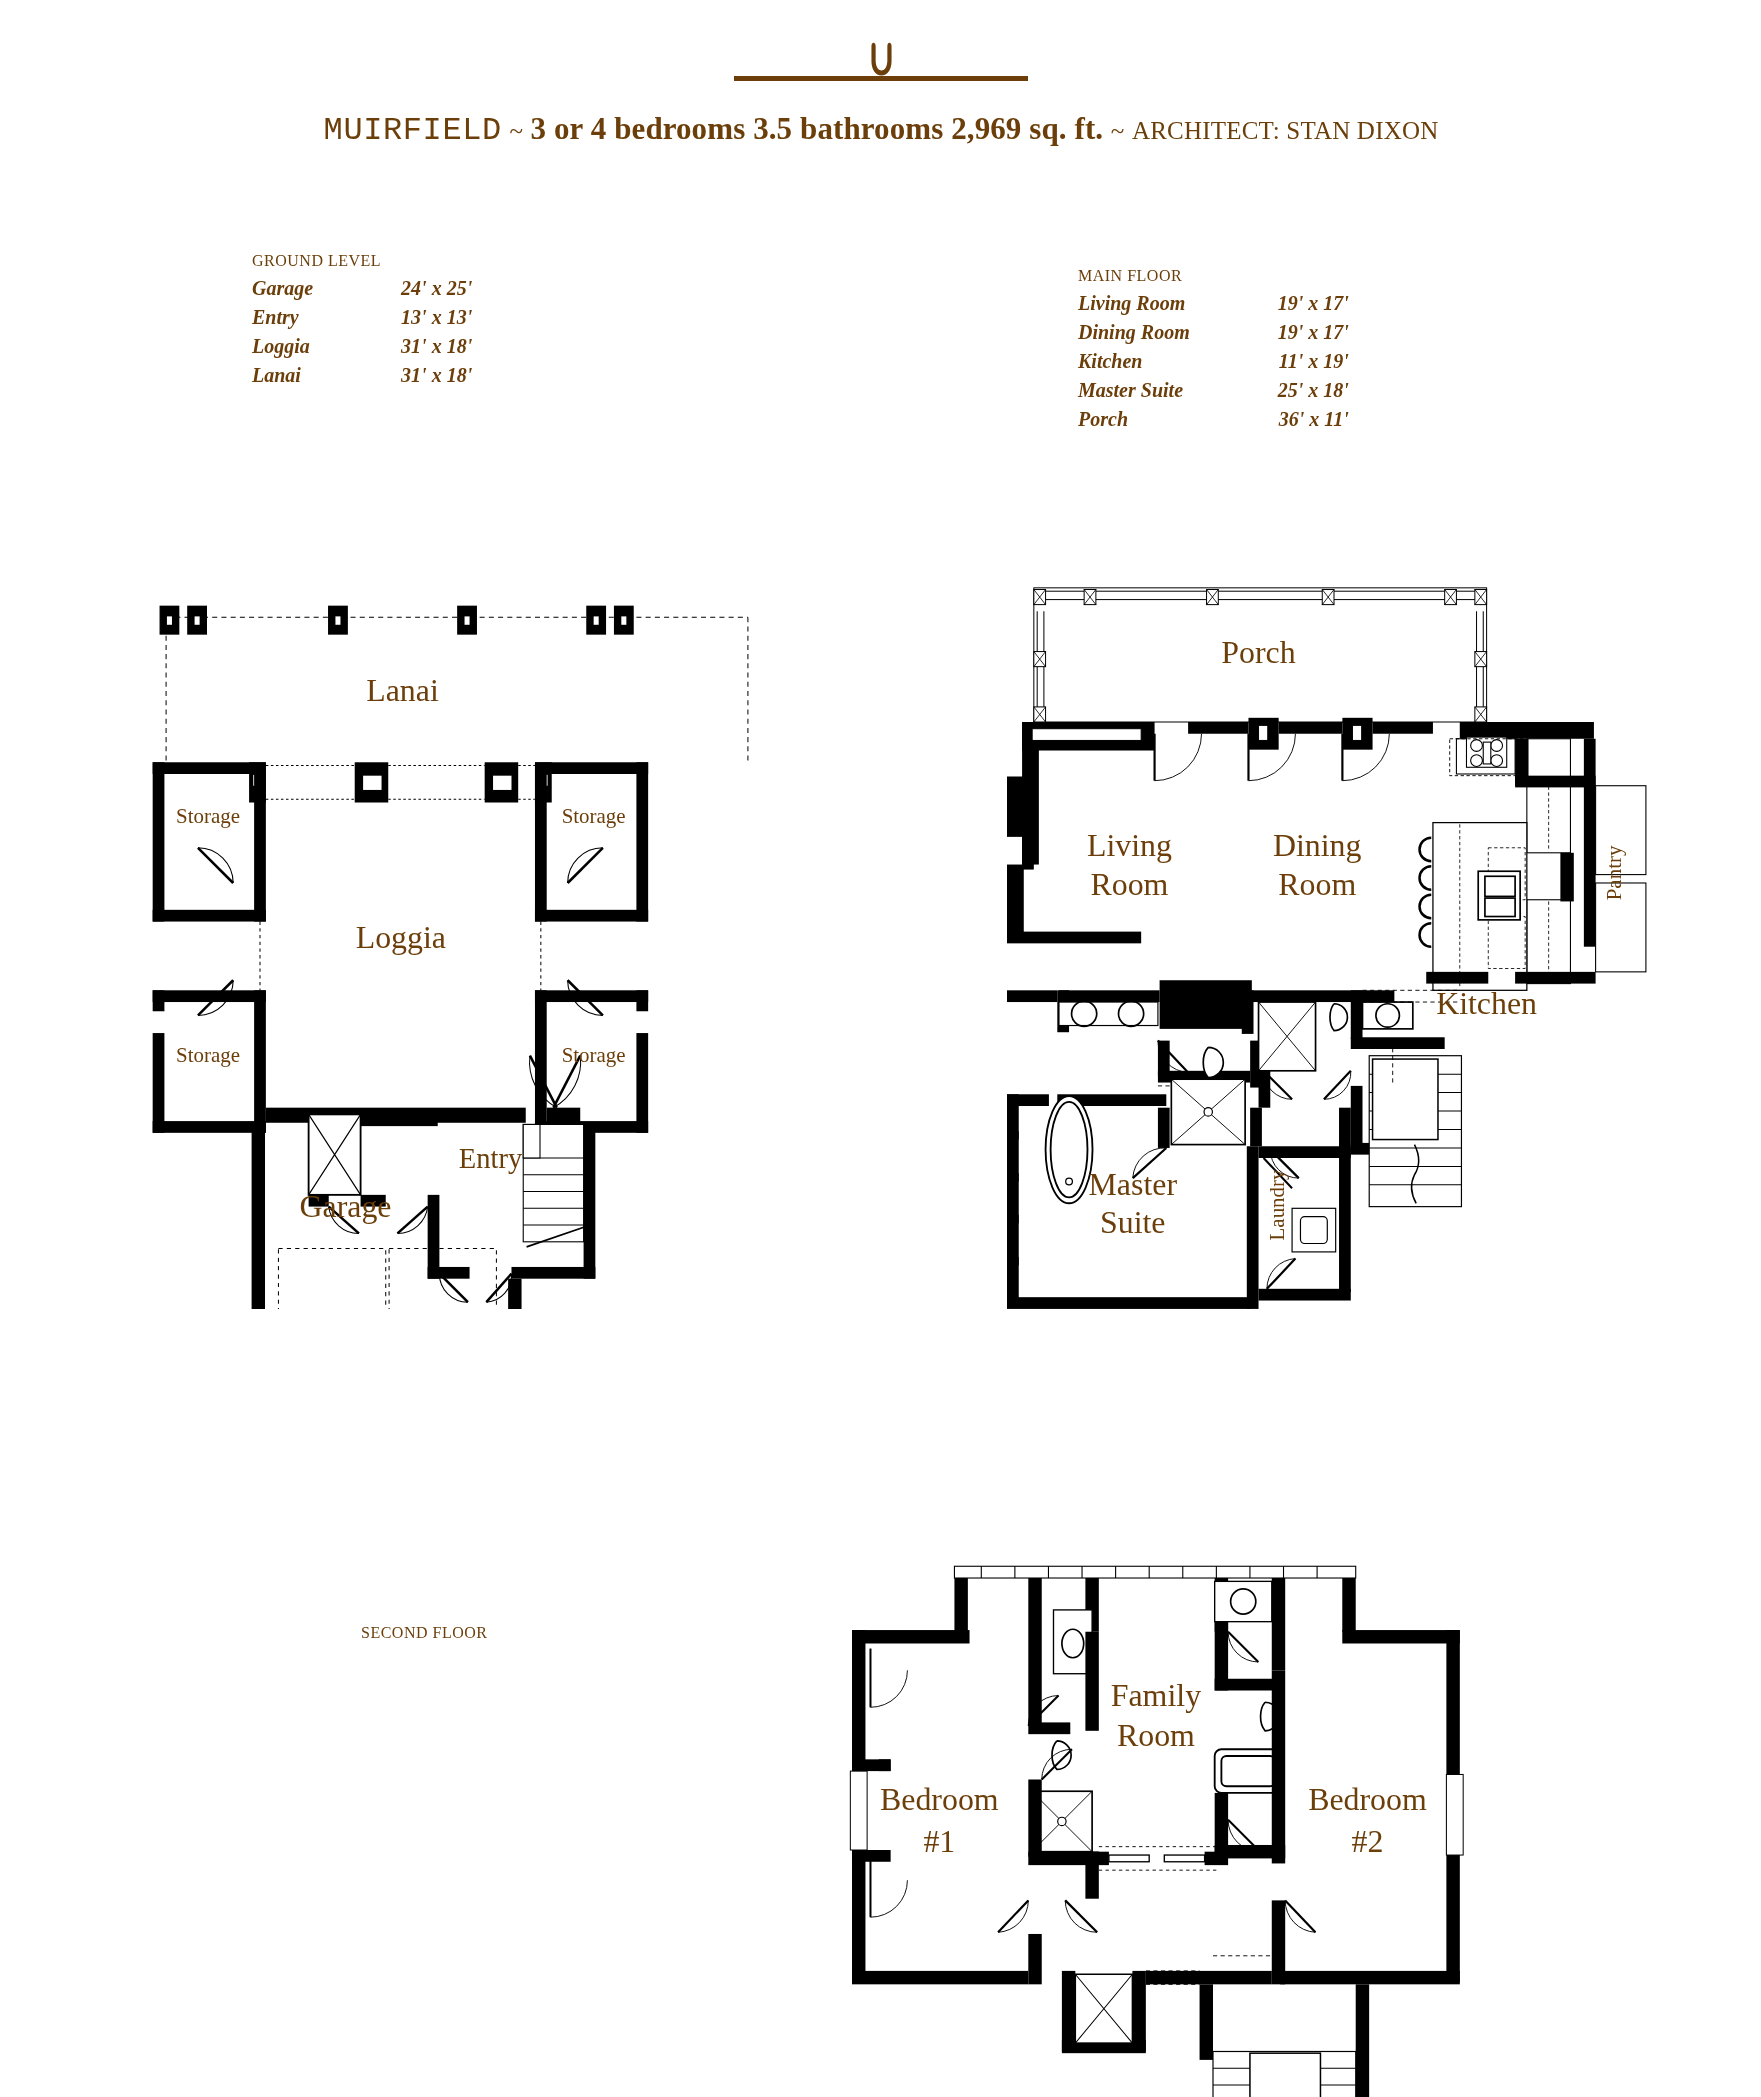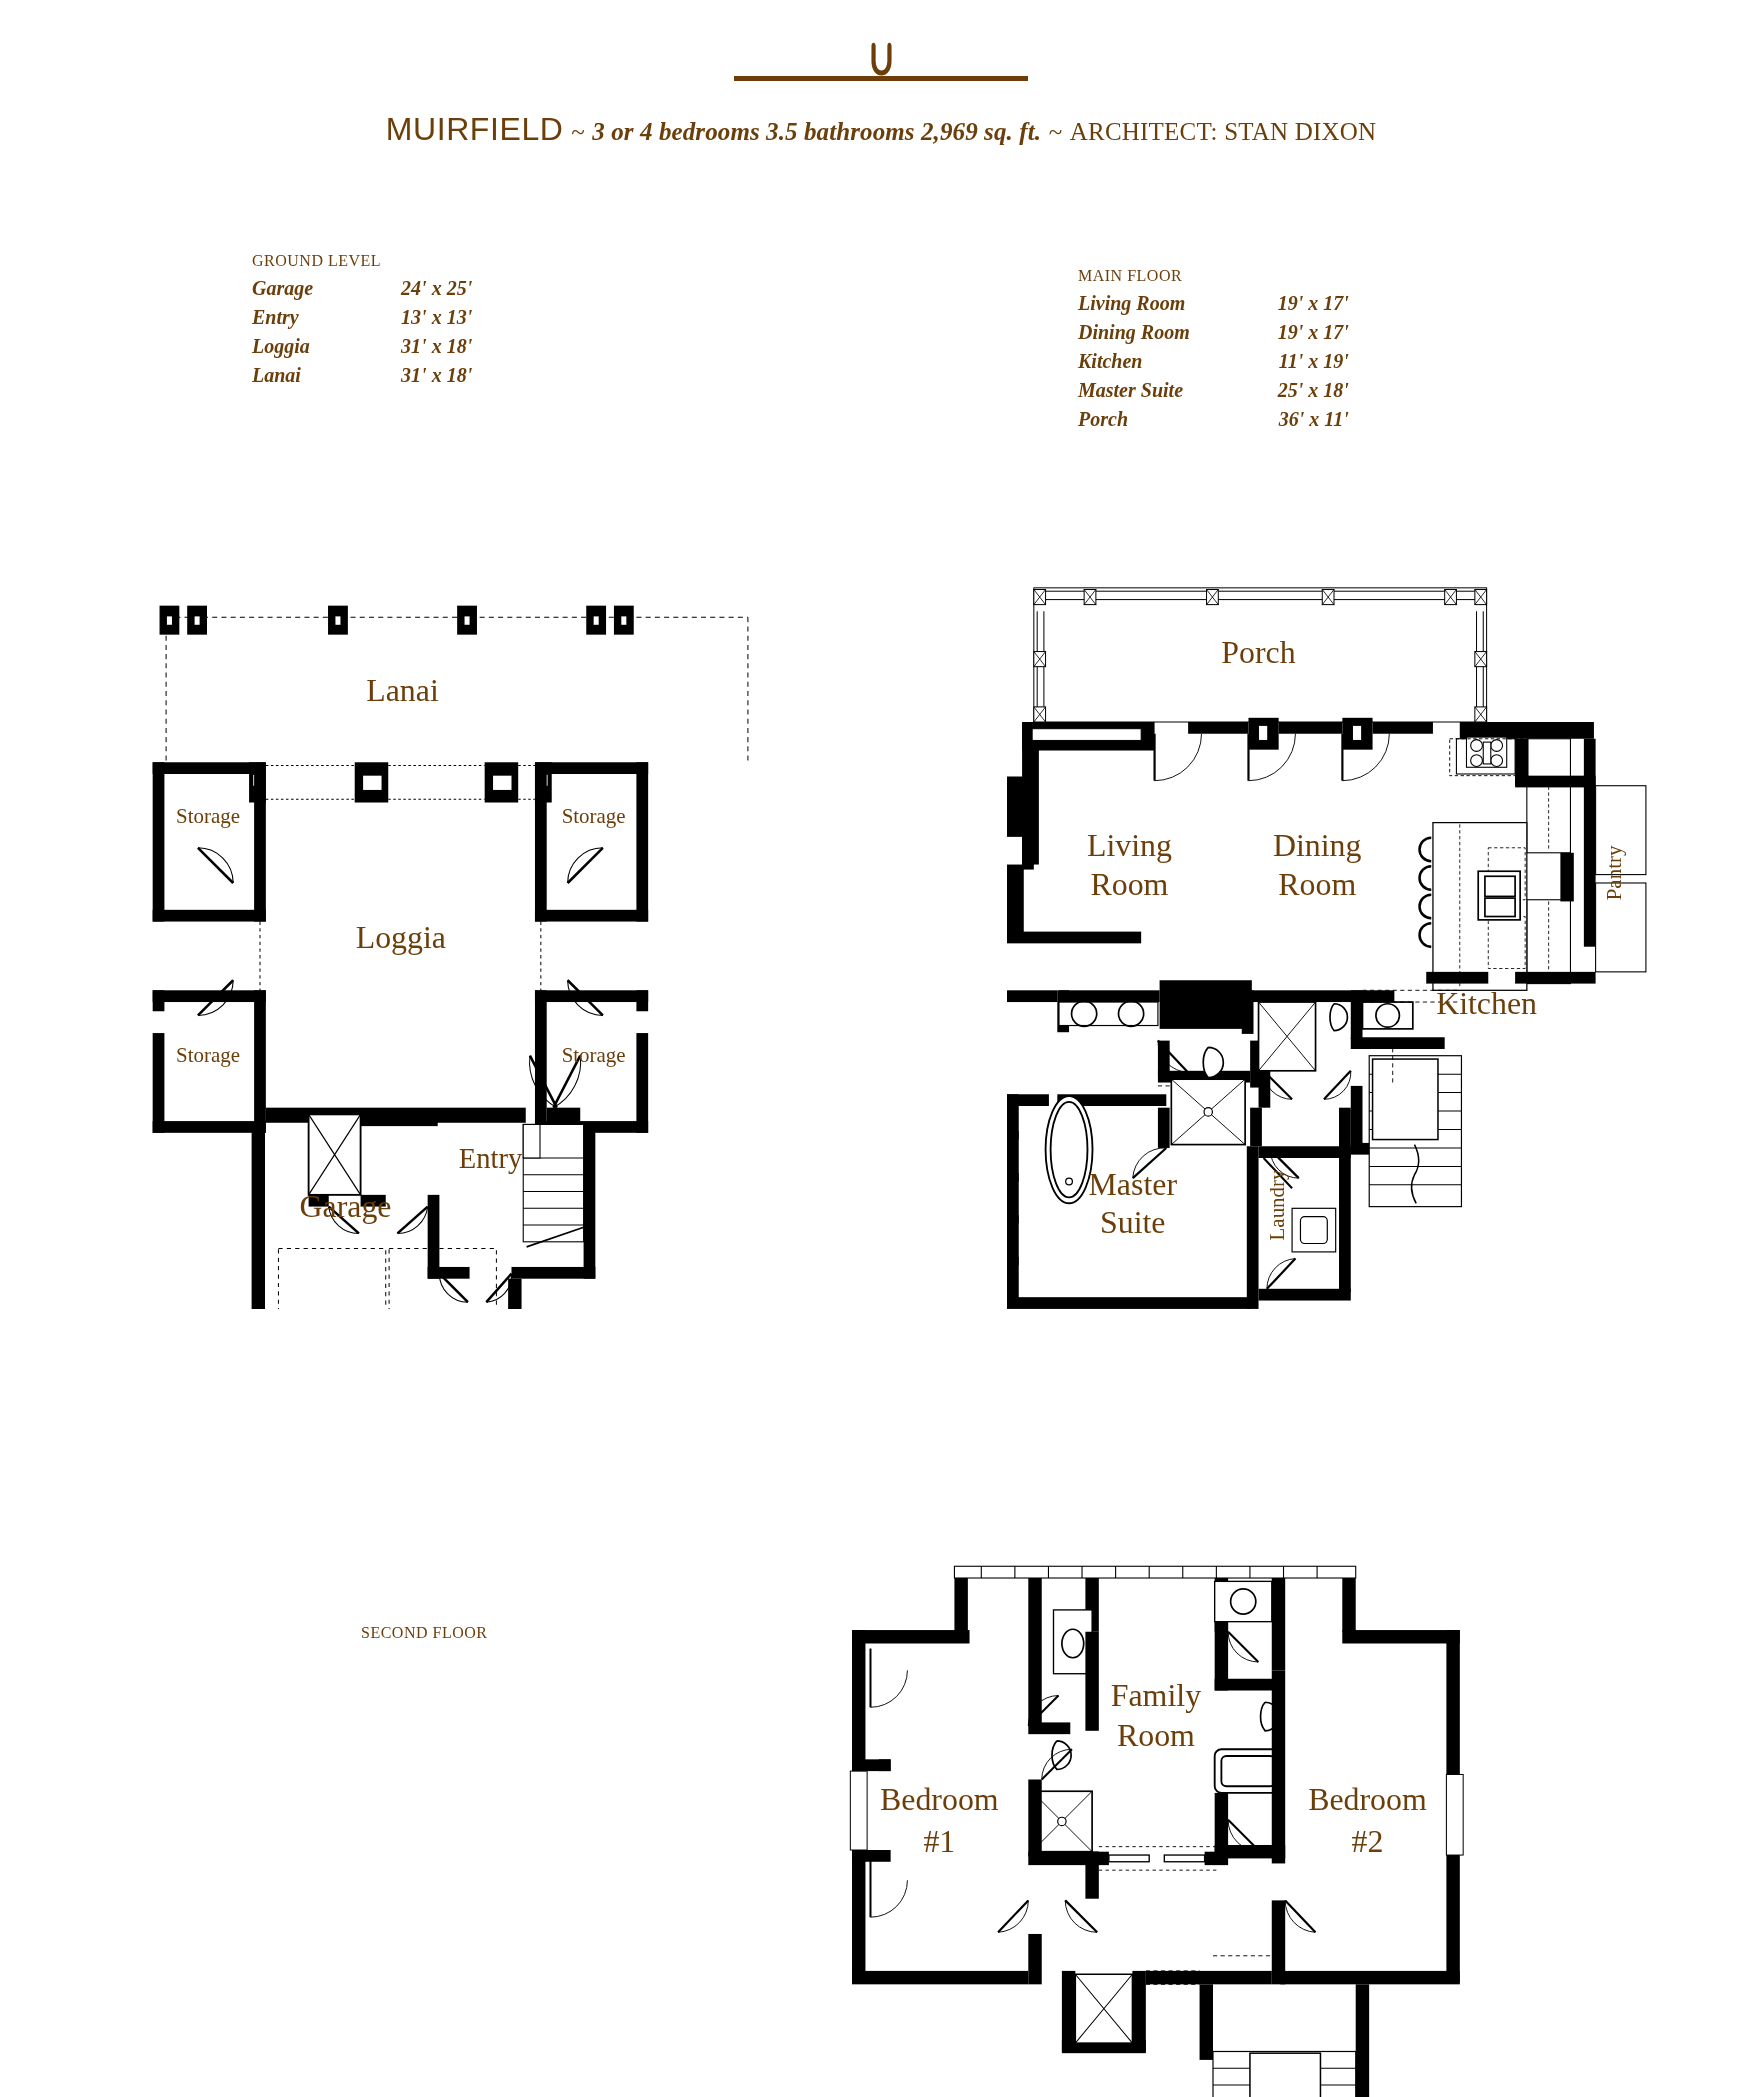--- a/index.html
+++ b/index.html
@@ -20,25 +20,25 @@
   .horseshoe{width:27px;height:36px;display:block;}
   .rule{width:294px;height:4.6px;background:#6b3e0a;margin-top:-1.7px;}
 
   .title{
     position:absolute;left:0;right:0;top:111px;
     text-align:center;
     white-space:nowrap;
   }
   .title .name{
     font-size:32px;letter-spacing:0.6px;
-    font-family:Liberation Sans, sans-serif;
+    font-family:Liberation Mono, monospace;
   }
   .title .sep{font-size:25px;padding:0 7.6px;}
   .title .sub{
-    font-size:25px;font-style:italic;font-weight:bold;
+    font-size:31px;font-weight:bold;
     letter-spacing:0.1px;
   }
   .title .arch{font-size:25px;letter-spacing:0.2px;text-align:center;}
 
   
   .schedule{position:absolute;}
   .schedule h2{
     margin:0 0 7.6px 0;
     font-size:16px;font-weight:normal;letter-spacing:0.5px;
   }

